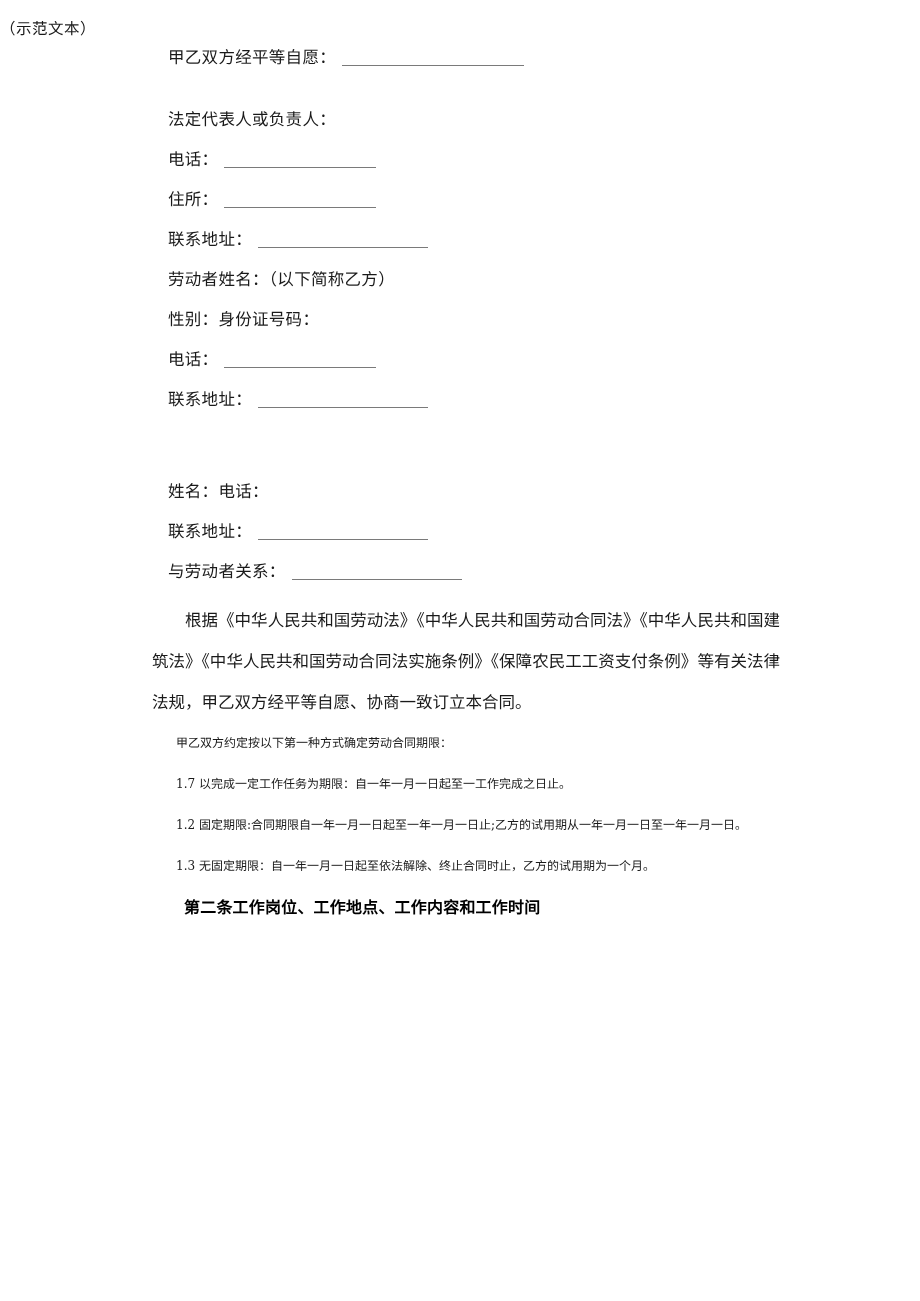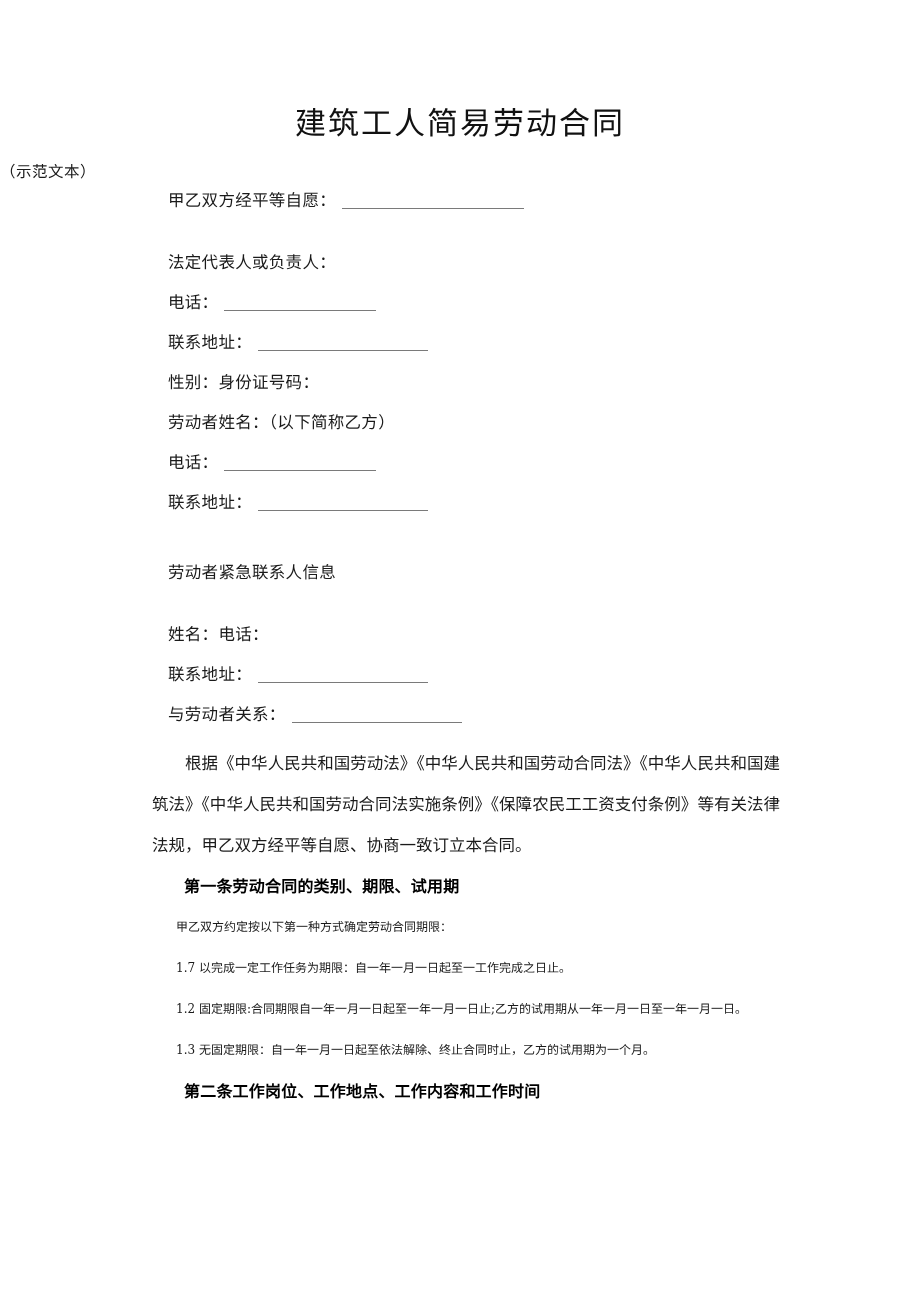--- a/index.html
+++ b/index.html
@@ -110,85 +110,83 @@
     margin: 0;
     letter-spacing: 0.2px;
     color: #000000;
   }
 </style>
 </head>
 <body>
 
 <div class="page">
 
-  <h1 class="doc-title">建筑工人简易劳动合同</h1>
 
   <div class="doc-subtitle">（示范文本）</div>
 
   <div class="body-col">
 
 
     <div class="field-line">
       <span class="field-label">甲乙双方经平等自愿：</span><span class="blank w-lg"></span>
     </div>
 
     <div class="group-gap"></div>
 
     <div class="field-line">
       <span class="field-label">法定代表人或负责人：</span>
     </div>
 
     <div class="field-line">
       <span class="field-label">电话：</span><span class="blank w-sm"></span>
     </div>
 
+    <div class="field-line">
+      <span class="field-label">住所：</span><span class="blank w-sm"></span>
+    </div>
 
     <div class="field-line">
       <span class="field-label">联系地址：</span><span class="blank w-md"></span>
     </div>
 
     <div class="field-line">
-      <span class="field-label">性别：身份证号码：</span>
+      <span class="field-label">劳动者姓名：（以下简称乙方）</span>
     </div>
 
     <div class="field-line">
-      <span class="field-label">劳动者姓名：（以下简称乙方）</span>
+      <span class="field-label">性别：身份证号码：</span>
     </div>
 
     <div class="field-line">
       <span class="field-label">电话：</span><span class="blank w-sm"></span>
     </div>
 
     <div class="field-line">
       <span class="field-label">联系地址：</span><span class="blank w-md"></span>
     </div>
 
     <div class="group-gap tall"></div>
 
-    <div class="field-line">
-      <span class="field-label">劳动者紧急联系人信息</span>
-    </div>
 
     <div class="group-gap"></div>
 
     <div class="field-line">
       <span class="field-label">姓名：电话：</span>
     </div>
 
     <div class="field-line">
       <span class="field-label">联系地址：</span><span class="blank w-md"></span>
     </div>
 
     <div class="field-line">
       <span class="field-label">与劳动者关系：</span><span class="blank w-md"></span>
     </div>
 
     <p class="para first">根据《中华人民共和国劳动法》《中华人民共和国劳动合同法》《中华人民共和国建筑法》《中华人民共和国劳动合同法实施条例》《保障农民工工资支付条例》等有关法律法规，甲乙双方经平等自愿、协商一致订立本合同。</p>
 
-    <div class="article-heading">第一条劳动合同的类别、期限、试用期</div>
 
     <p class="clause">甲乙双方约定按以下第一种方式确定劳动合同期限：</p>
 
     <p class="clause">1.7  以完成一定工作任务为期限：自一年一月一日起至一工作完成之日止。</p>
 
     <p class="clause">1.2  固定期限:合同期限自一年一月一日起至一年一月一日止;乙方的试用期从一年一月一日至一年一月一日。</p>
 
     <p class="clause">1.3  无固定期限：自一年一月一日起至依法解除、终止合同时止，乙方的试用期为一个月。</p>
 
     <div class="article-heading">第二条工作岗位、工作地点、工作内容和工作时间</div>

